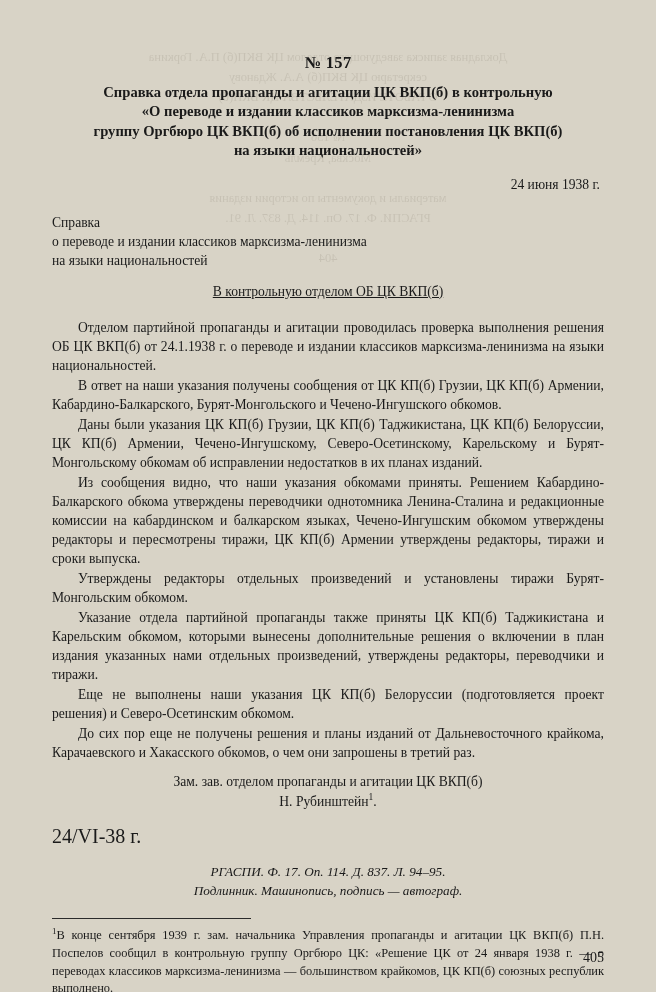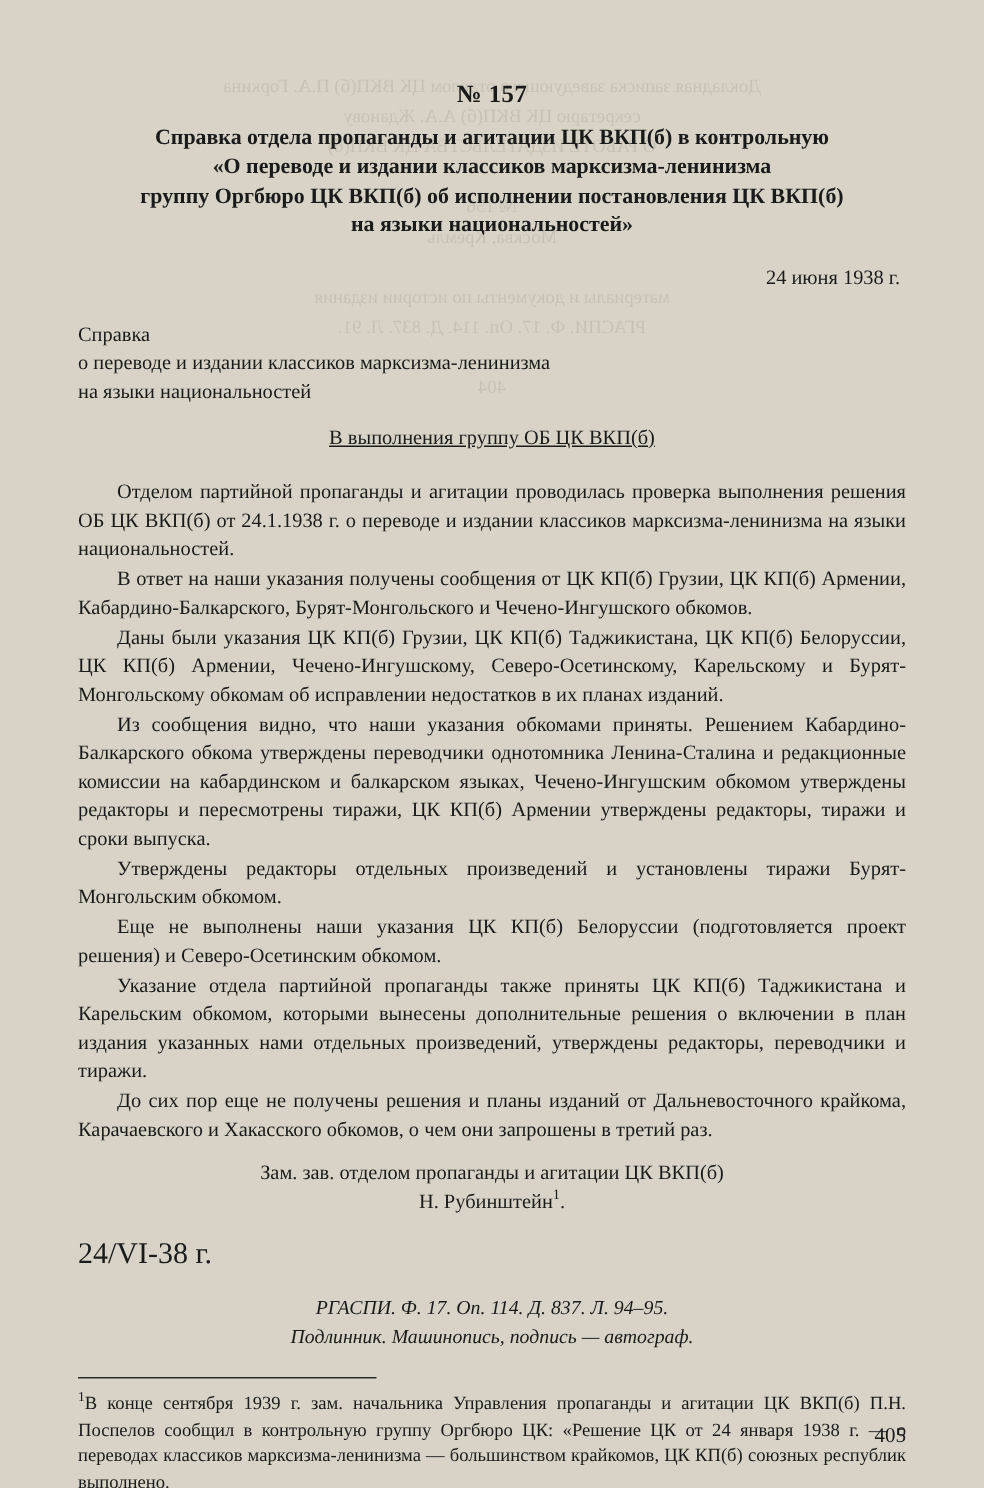--- a/index.html
+++ b/index.html
@@ -147,29 +147,29 @@
   </div>
 
   <div class="date-right">24 июня 1938 г.</div>
 
   <div class="subhead">
     <span class="ln">Справка</span>
     <span class="ln">о переводе и издании классиков марксизма-ленинизма</span>
     <span class="ln">на языки национальностей</span>
   </div>
 
-  <div class="addressee">В выполнения группу ОБ ЦК ВКП(б)</div>
+  <div class="addressee">В контрольную отделом ОБ ЦК ВКП(б)</div>
 
   <p class="body-par">Отделом партийной пропаганды и агитации проводилась проверка выполнения решения ОБ ЦК ВКП(б) от 24.1.1938 г. о переводе и издании классиков марксизма-ленинизма на языки национальностей.</p>
   <p class="body-par">В ответ на наши указания получены сообщения от ЦК КП(б) Грузии, ЦК КП(б) Армении, Кабардино-Балкарского, Бурят-Монгольского и Чечено-Ингушского обкомов.</p>
   <p class="body-par">Даны были указания ЦК КП(б) Грузии, ЦК КП(б) Таджикистана, ЦК КП(б) Белоруссии, ЦК КП(б) Армении, Чечено-Ингушскому, Северо-Осетинскому, Карельскому и Бурят-Монгольскому обкомам об исправлении недостатков в их планах изданий.</p>
   <p class="body-par">Из сообщения видно, что наши указания обкомами приняты. Решением Кабардино-Балкарского обкома утверждены переводчики однотомника Ленина-Сталина и редакционные комиссии на кабардинском и балкарском языках, Чечено-Ингушским обкомом утверждены редакторы и пересмотрены тиражи, ЦК КП(б) Армении утверждены редакторы, тиражи и сроки выпуска.</p>
   <p class="body-par">Утверждены редакторы отдельных произведений и установлены тиражи Бурят-Монгольским обкомом.</p>
+  <p class="body-par">Указание отдела партийной пропаганды также приняты ЦК КП(б) Таджикистана и Карельским обкомом, которыми вынесены дополнительные решения о включении в план издания указанных нами отдельных произведений, утверждены редакторы, переводчики и тиражи.</p>
   <p class="body-par">Еще не выполнены наши указания ЦК КП(б) Белоруссии (подготовляется проект решения) и Северо-Осетинским обкомом.</p>
-  <p class="body-par">Указание отдела партийной пропаганды также приняты ЦК КП(б) Таджикистана и Карельским обкомом, которыми вынесены дополнительные решения о включении в план издания указанных нами отдельных произведений, утверждены редакторы, переводчики и тиражи.</p>
   <p class="body-par">До сих пор еще не получены решения и планы изданий от Дальневосточного крайкома, Карачаевского и Хакасского обкомов, о чем они запрошены в третий раз.</p>
 
   <div class="signature">
     <span class="ln">Зам. зав. отделом пропаганды и агитации ЦК ВКП(б)</span>
     <span class="ln"><span>Н. Рубинштейн</span><span class="sign-sup">1</span>.</span>
   </div>
 
   <div class="date-left">24/VI-38 г.</div>
 
   <div class="archive">

